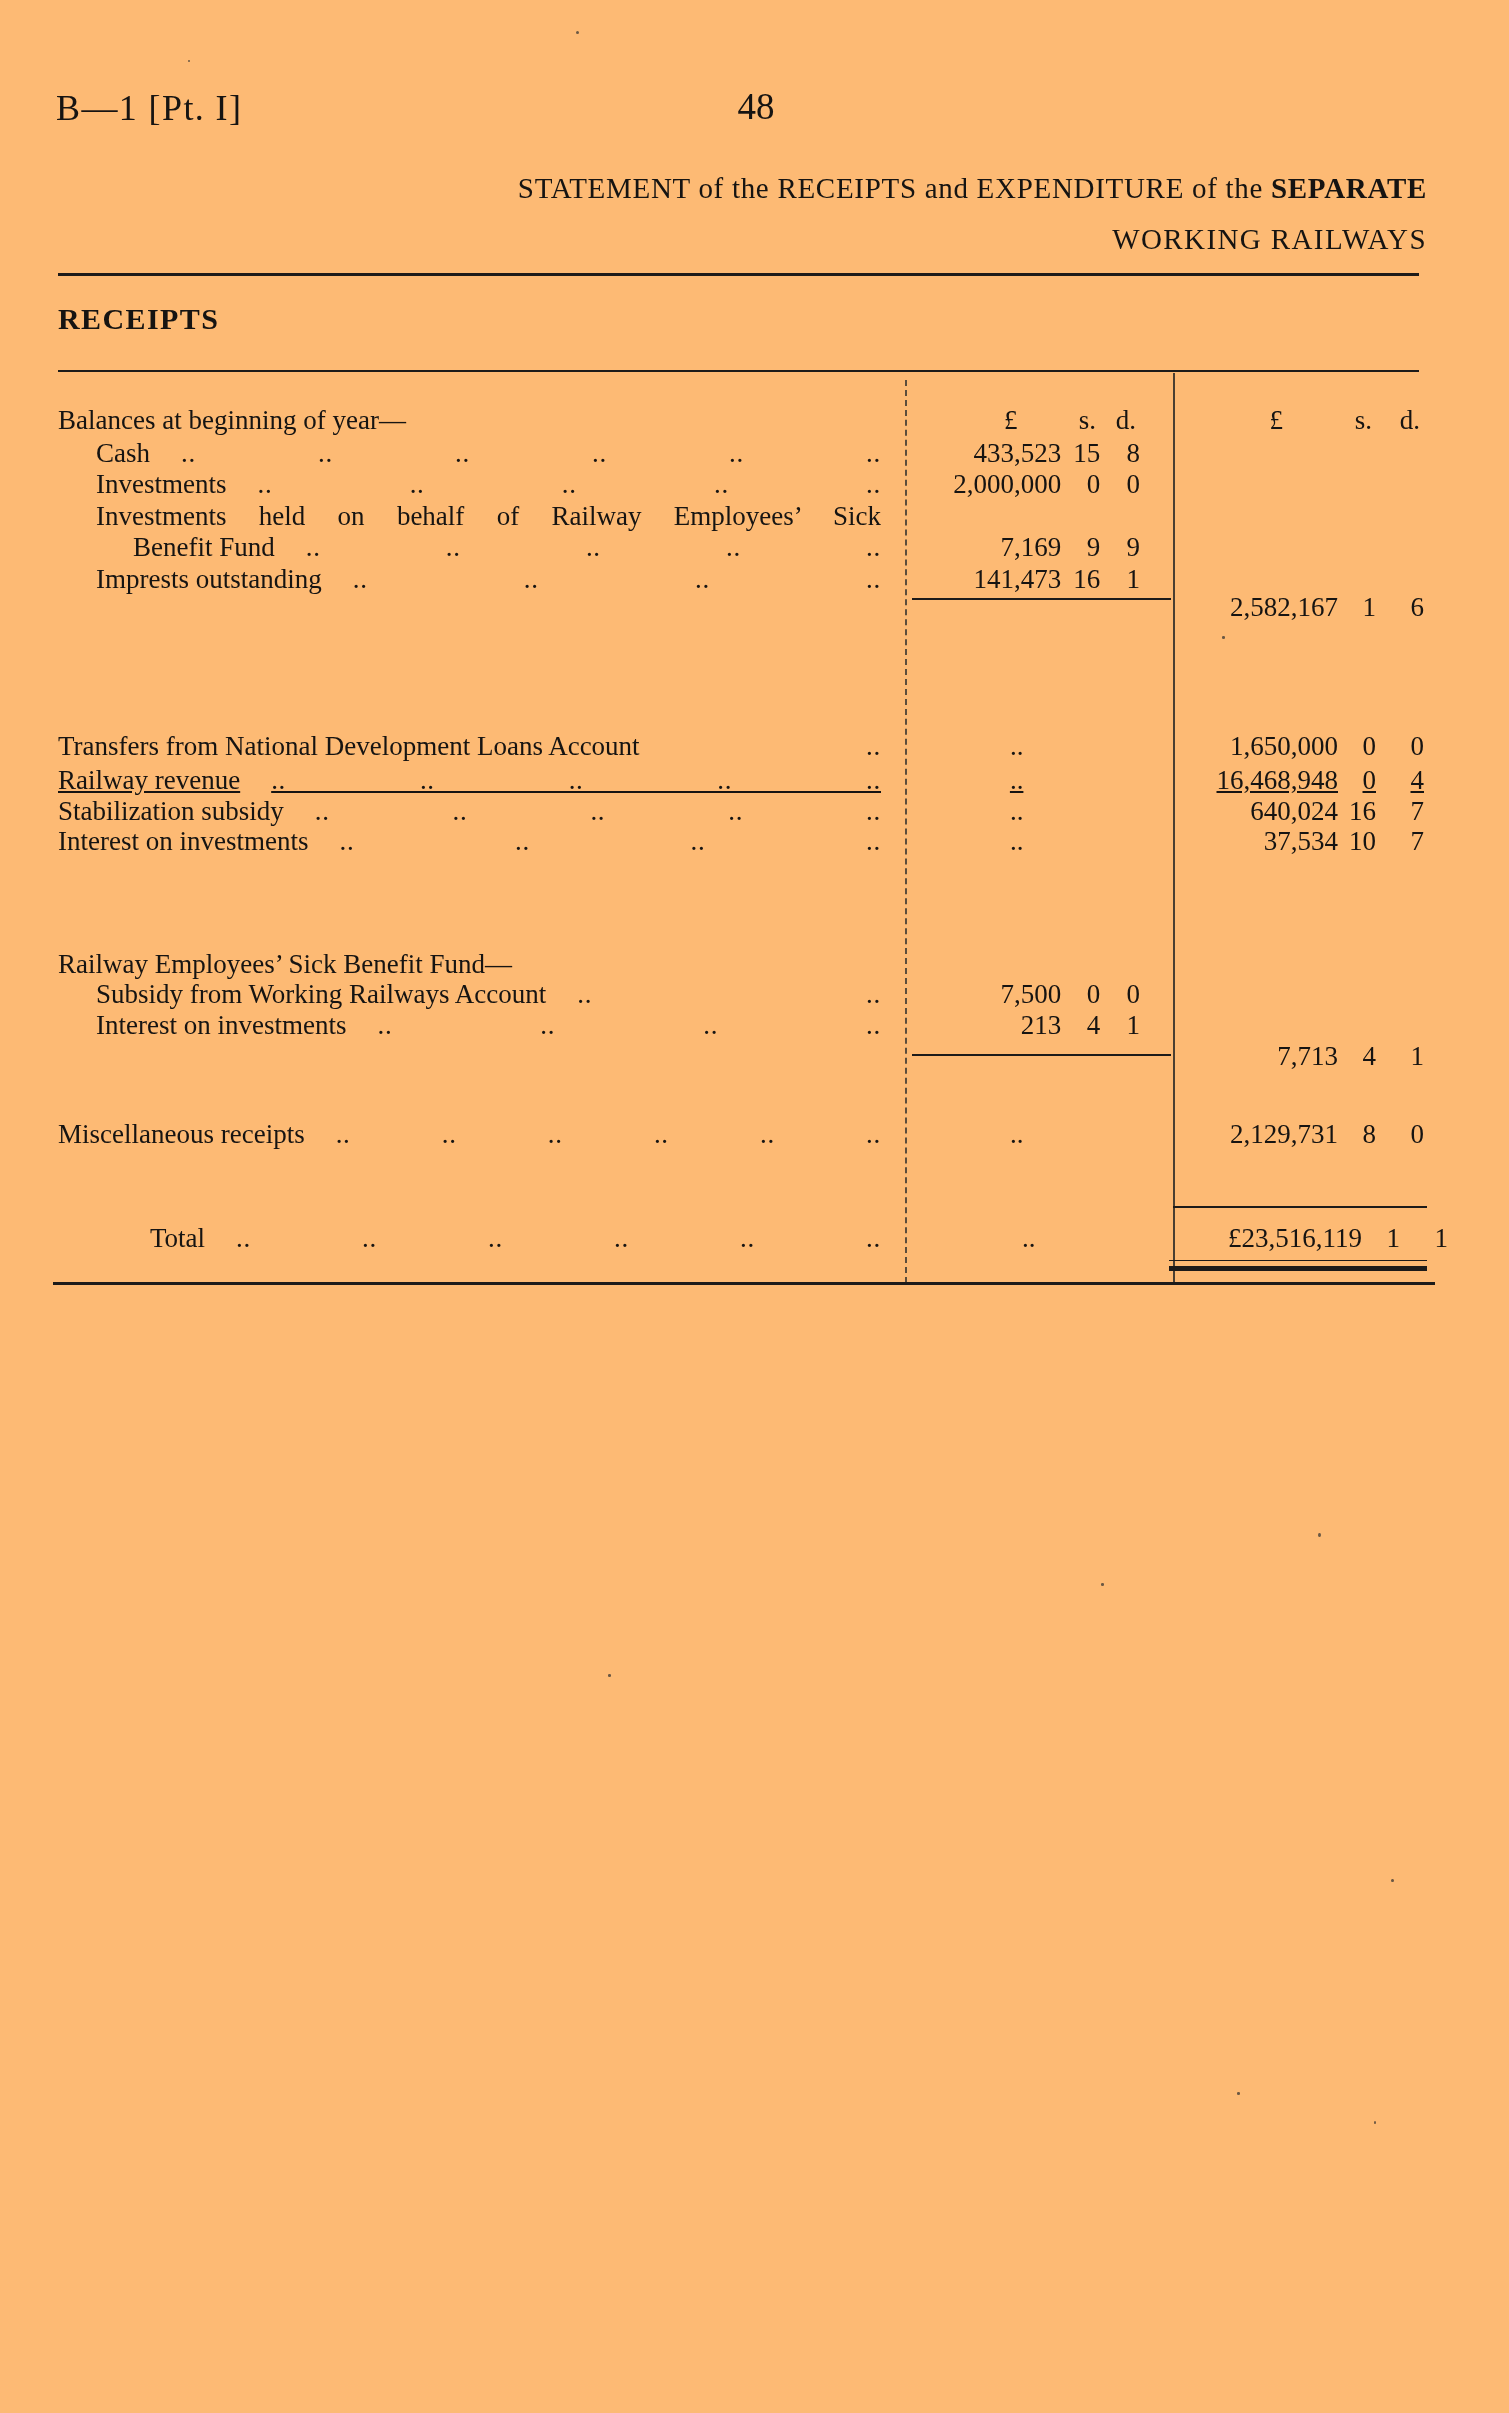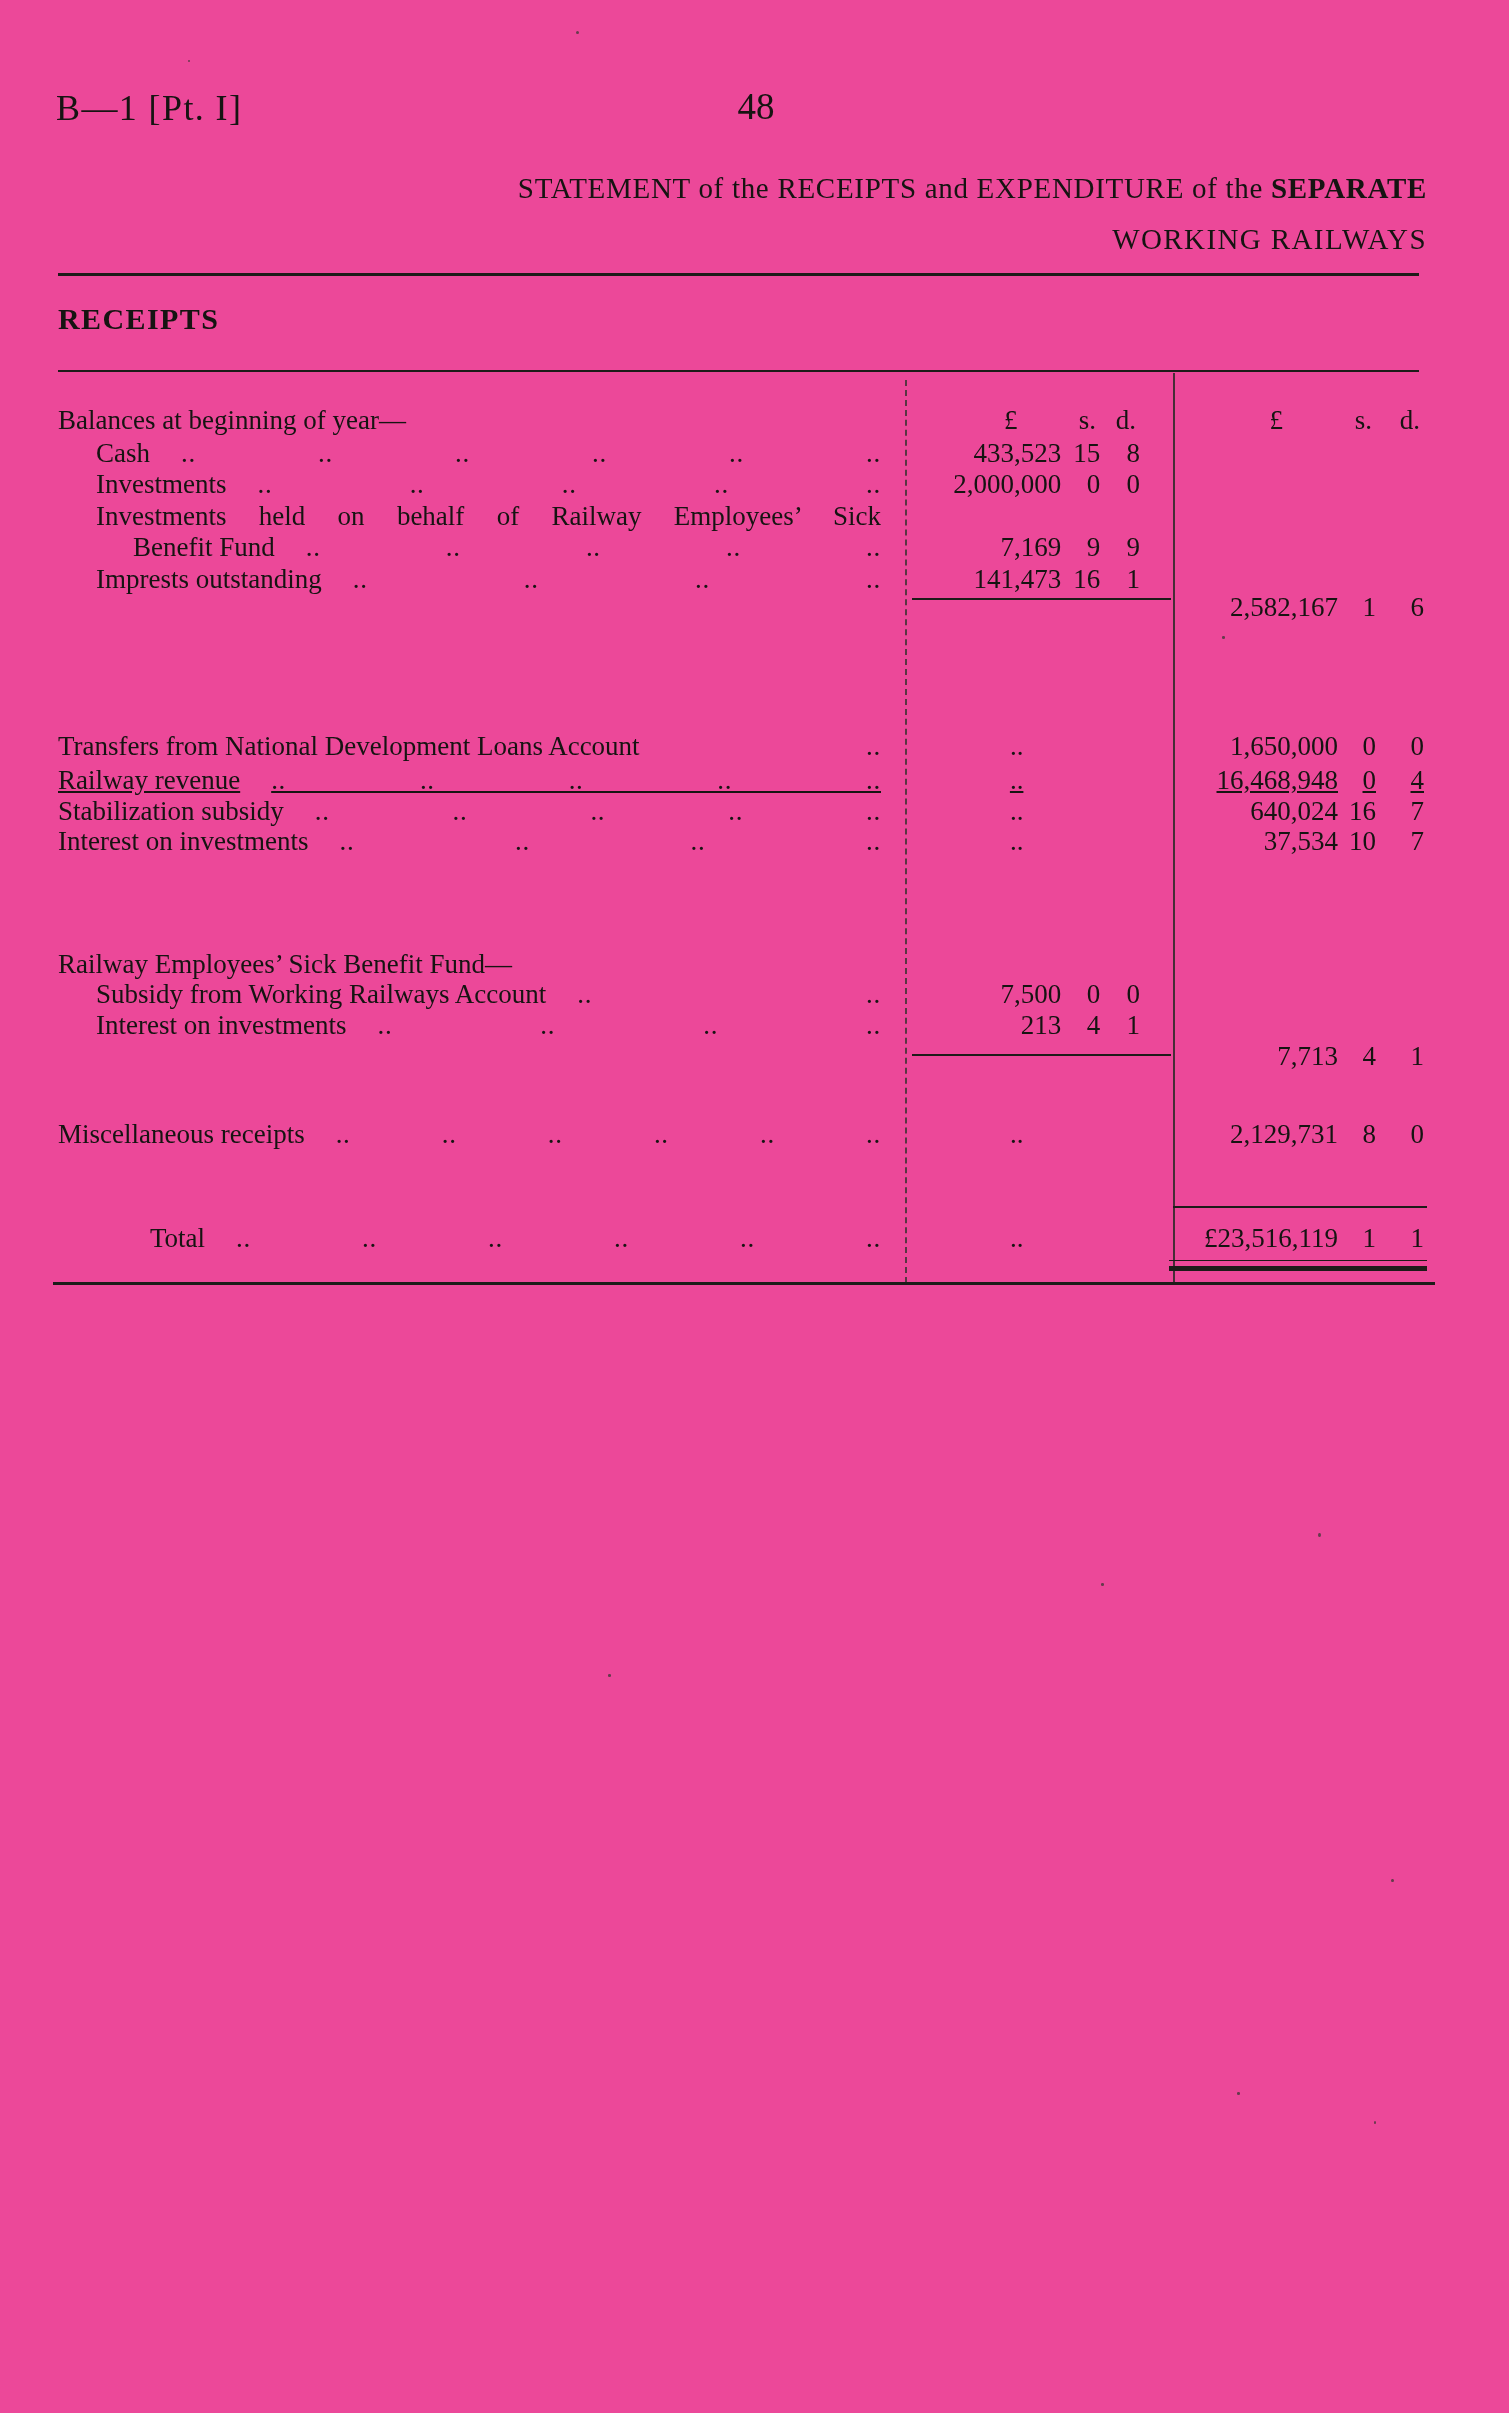--- a/index.html
+++ b/index.html
@@ -1,20 +1,20 @@
 <!DOCTYPE html>
 <html style="font-size:11px"><head>
 <meta charset="utf-8">
 <style>
   html,body{margin:0;padding:0;background:#e8e8e6;}
   .page{
     position:relative;
     width:1510px;height:2413px;
     margin:0 auto;
-    background:#ec4899;
+    background:#fdba74;
     font-family:"Liberation Serif","DejaVu Serif",serif;
     color:#161412;
     overflow:hidden;
   }
   .t{position:absolute;white-space:nowrap;}
   .doc-ref{left:56px;top:87px;font-size:36px;letter-spacing:1.4px;}
   .page-num{left:756px;top:85px;font-size:37px;transform:translateX(-50%);}
   .title-line{right:83px;top:172px;font-size:29px;letter-spacing:0.7px;}
   .title-line2{right:83px;top:223px;font-size:29px;letter-spacing:1.4px;}
   .bold{font-weight:bold;}
@@ -333,21 +333,21 @@
     </div>
     <div class="amt outer">
       <span class="p">2,129,731</span>
       <span class="s">8</span>
       <span class="d">0</span>
     </div>
   </div>
 
   <div class="hrule" style="left:1173px;top:1206px;width:254px;height:2px;"></div>
 
-  <div class="row" style="top:1222px;">
+  <div class="row" style="top:1222px;gap:12px;">
     <div class="desc">
       <span class="lbl it">Total</span>
       <span class="lead">.. .. .. .. .. ..</span>
     </div>
     <div class="amt inner">
       <span class="p dots">..</span>
       <span class="s"></span>
         <span class="d"></span>
     </div>
     <div class="amt outer">

